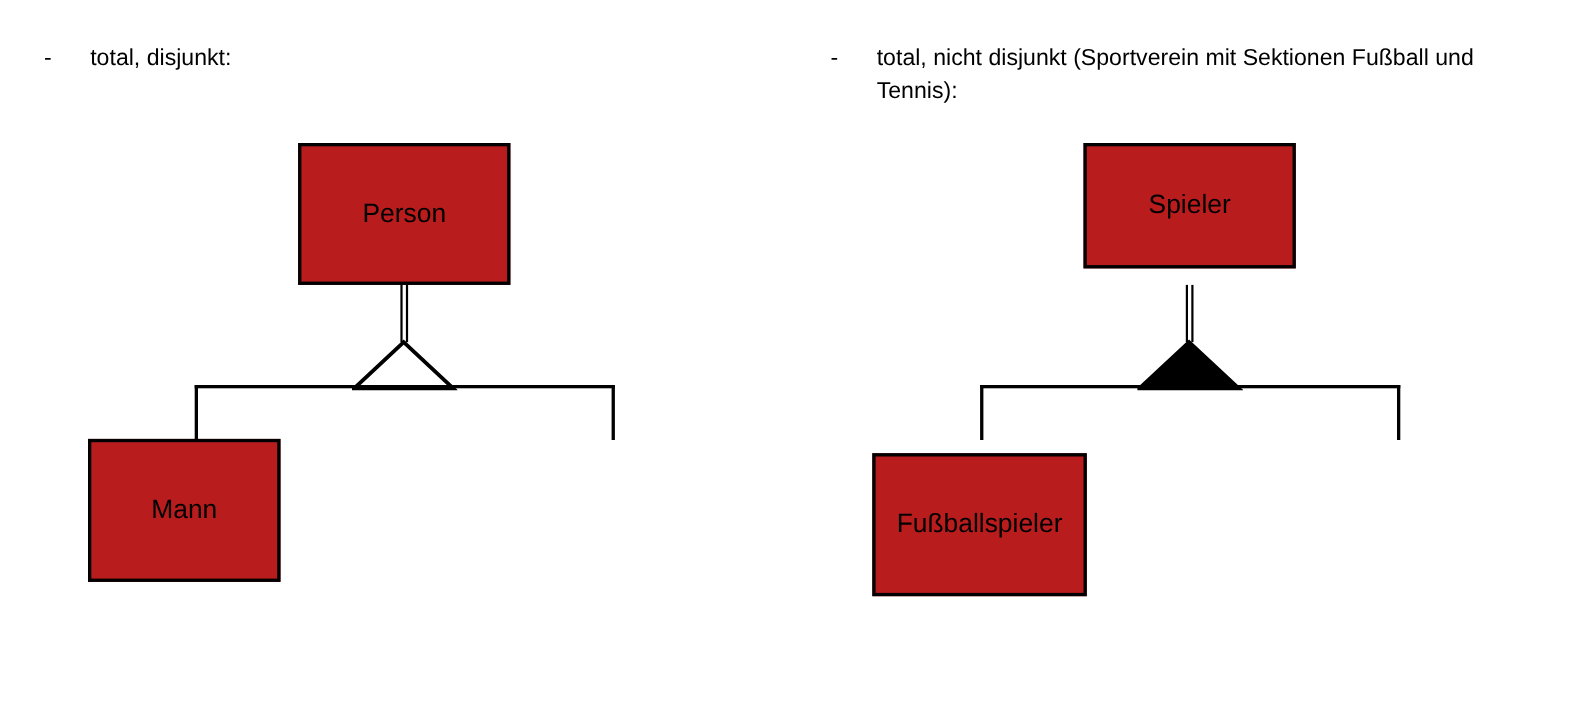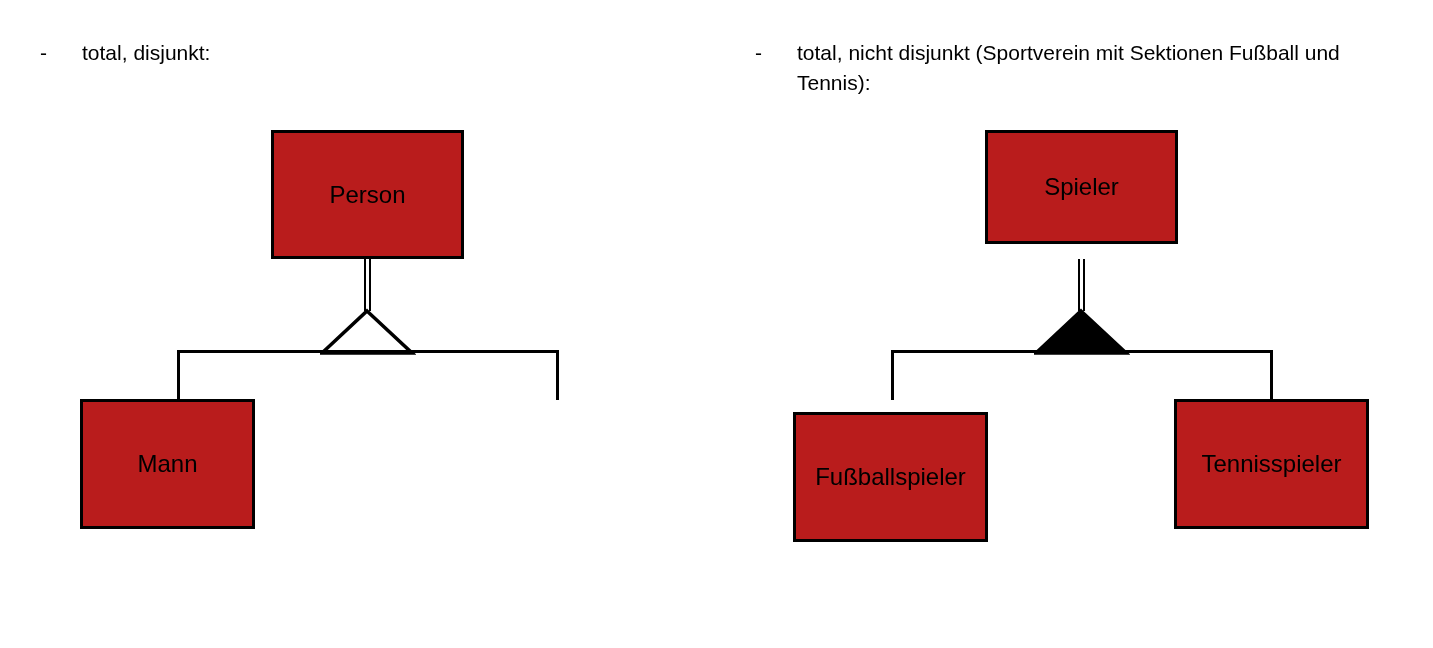--- a/index.html
+++ b/index.html
@@ -161,18 +161,15 @@
       </svg>
     </div>
 
     <div class="hbar" style="left:891px; top:350px; width:382px;"></div>
     <div class="vdrop" style="left:891px; top:350px; height:50px;"></div>
     <div class="vdrop" style="left:1270px; top:350px; height:50px;"></div>
 
     <div class="ent-box" style="left:793px; top:399px; width:195px; height:130px;margin-top:13px;">
       <span class="ent-label">Fußballspieler</span>
     </div>
-    <div class="ent-box" style="left:1174px; top:399px; width:195px; height:130px;">
-      <span class="ent-label">Tennisspieler</span>
-    </div>
 
   </div>
 </div>
 
 </body></html>

